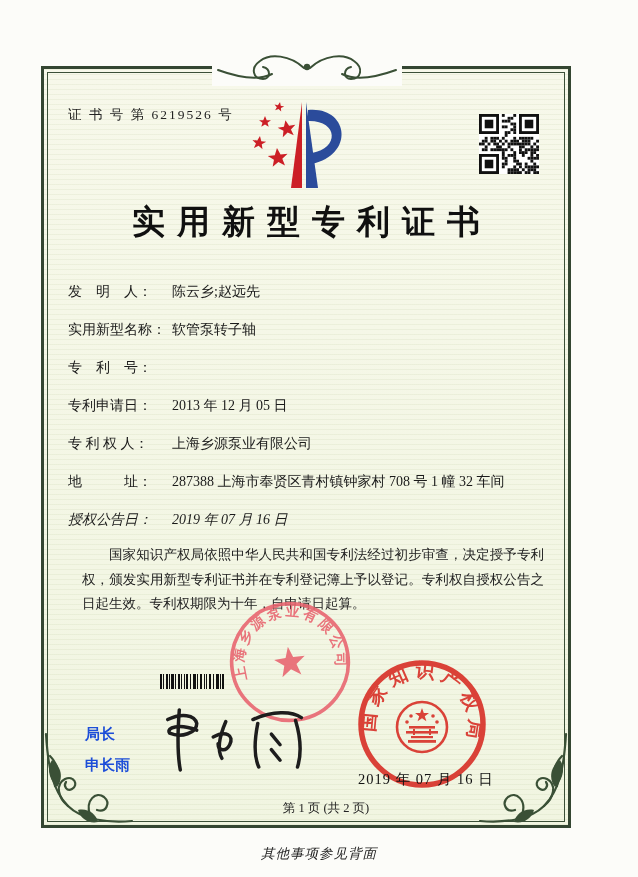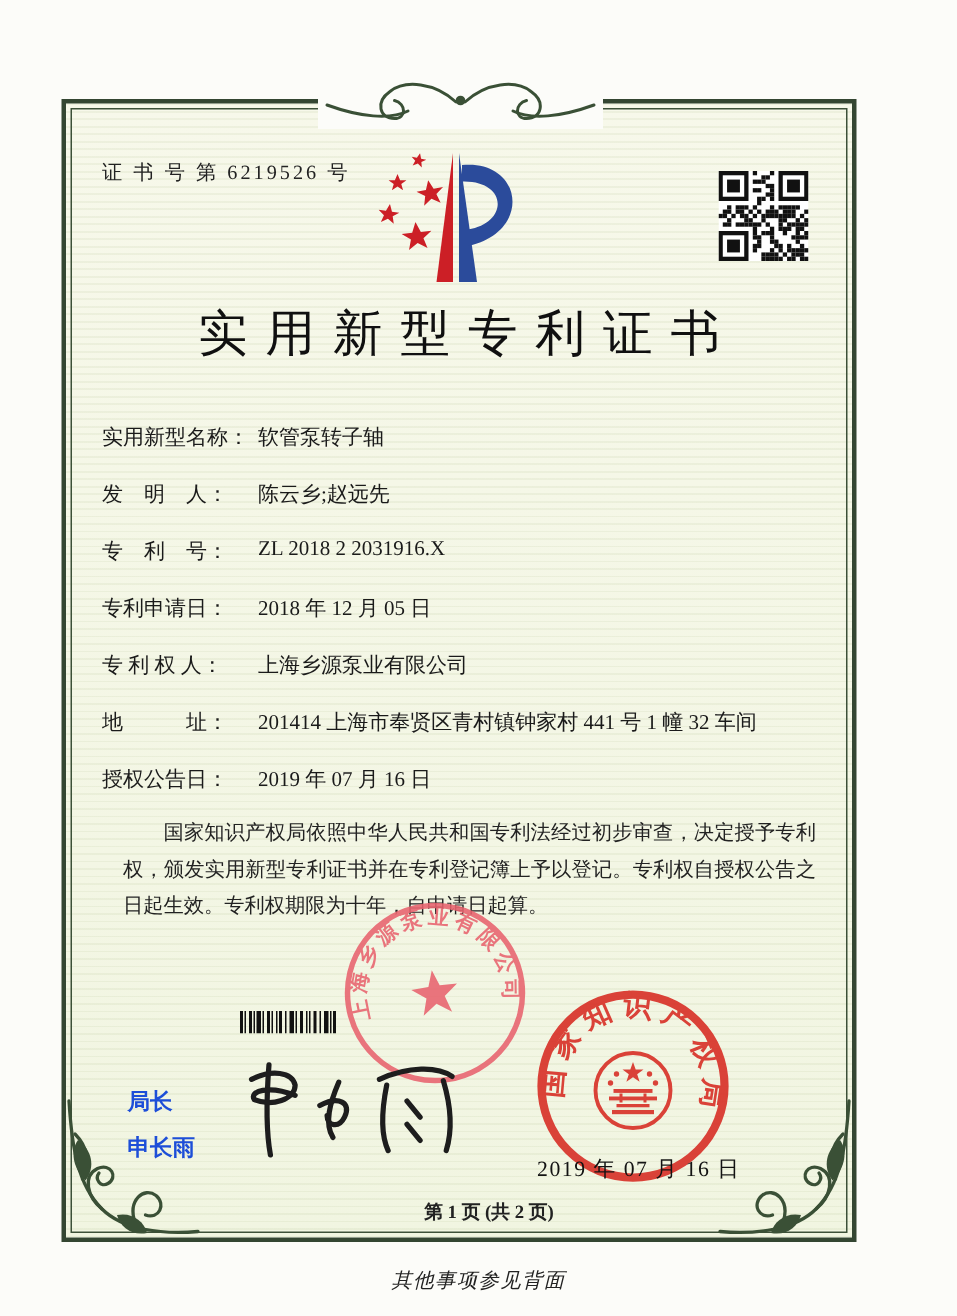--- a/index.html
+++ b/index.html
@@ -20,43 +20,43 @@
     position:absolute;left:3px;top:3px;right:3px;bottom:3px;
     border:1px solid #3c5038;
   }
   .cert-no{
     position:absolute;left:68px;top:106px;font-size:13.5px;letter-spacing:2px;color:#222;
   }
   .logo{position:absolute;left:250px;top:94px;width:108px;height:106px;}
   .qr{position:absolute;left:479px;top:114px;width:60px;height:60px;}
   .title{
     position:absolute;left:41px;top:200px;width:530px;text-align:center;
-    font-size:33px;font-weight:400;letter-spacing:12px;text-indent:12px;color:#101010;
+    font-size:33px;font-weight:700;letter-spacing:12px;text-indent:12px;color:#101010;
   }
   .fields{position:absolute;left:68px;top:283px;width:492px;font-size:14px;}
   .field-row{display:flex;margin-bottom:20px;white-space:nowrap;}
   .field-label{display:inline-block;min-width:104px;color:#1a1a1a;}
   .field-value{color:#1a1a1a;}
-  .dual .pair{display:flex;}
+  .dual .pair{display:flex;font-style:italic;}
   .dual .pair + .pair{margin-left:34px;}
   .body-text{
     position:absolute;left:66px;top:527px;width:494px;
     font-size:13.5px;line-height:1.82;text-align:justify;color:#222;
   }
   .body-text p{margin:16px;text-indent:2em;}
   .company-seal{position:absolute;left:226px;top:598px;width:128px;height:128px;
     transform:rotate(-8deg);opacity:.88;}
   .barcode{position:absolute;left:160px;top:674px;width:64px;height:15px;}
   .signature{position:absolute;left:158px;top:698px;width:155px;height:78px;}
   .director{position:absolute;left:85px;top:725px;font-family:"Liberation Sans","DejaVu Sans",sans-serif;
     font-weight:700;font-size:15px;color:#1d4ed8;}
   .director .name{margin-top:12px;}
   .official-seal{position:absolute;left:356px;top:658px;width:132px;height:132px;opacity:.92;}
   .seal-date{position:absolute;left:358px;top:770px;font-size:14.5px;color:#131313;letter-spacing:1px;}
-  .page-footer{position:absolute;left:41px;top:800px;width:570px;text-align:center;font-size:12.5px;color:#222;font-weight:bold;}
+  .page-footer{position:absolute;left:41px;top:800px;width:570px;text-align:center;font-size:12.5px;color:#222;}
   .back-note{position:absolute;left:0;top:845px;width:638px;text-align:center;font-size:13.5px;color:#222;
     letter-spacing:1px;font-style:italic;}
   .top-ornament{position:absolute;left:212px;top:50px;width:190px;height:36px;}
   .corner-ornament{position:absolute;width:96px;height:104px;}
   .corner-bl{left:38px;top:726px;}
   .corner-br{left:478px;top:726px;transform:scaleX(-1);}
 </style>
 </head>
 <body>
 
@@ -264,42 +264,41 @@
       <rect x="68" y="80" width="4" height="4"></rect>
       <rect x="76" y="80" width="4" height="4"></rect>
       <rect x="80" y="80" width="4" height="4"></rect>
     </g>
 </svg>
 
 <div class="title">实用新型专利证书</div>
 
 <div class="fields">
   <div class="field-row">
+    <span class="field-label">发　明　人：</span>
+    <span class="field-value">陈云乡;赵远先</span>
+  </div>
+  <div class="field-row">
     <span class="field-label">实用新型名称：</span>
     <span class="field-value">软管泵转子轴</span>
   </div>
   <div class="field-row">
-    <span class="field-label">发　明　人：</span>
-    <span class="field-value">陈云乡;赵远先</span>
-  </div>
-  <div class="field-row">
     <span class="field-label">专　利　号：</span>
-    <span class="field-value">ZL 2018 2 2031916.X</span>
   </div>
   <div class="field-row">
     <span class="field-label">专利申请日：</span>
-    <span class="field-value">2018 年 12 月 05 日</span>
+    <span class="field-value">2013 年 12 月 05 日</span>
   </div>
   <div class="field-row">
     <span class="field-label">专 利 权 人：</span>
     <span class="field-value">上海乡源泵业有限公司</span>
   </div>
   <div class="field-row">
     <span class="field-label">地　　　址：</span>
-    <span class="field-value">201414 上海市奉贤区青村镇钟家村 441 号 1 幢 32 车间</span>
+    <span class="field-value">287388 上海市奉贤区青村镇钟家村 708 号 1 幢 32 车间</span>
   </div>
   <div class="field-row dual">
     <span class="pair">
       <span class="field-label">授权公告日：</span>
       <span class="field-value">2019 年 07 月 16 日</span>
     </span>
   </div>
 </div>
 
 <div class="body-text">

